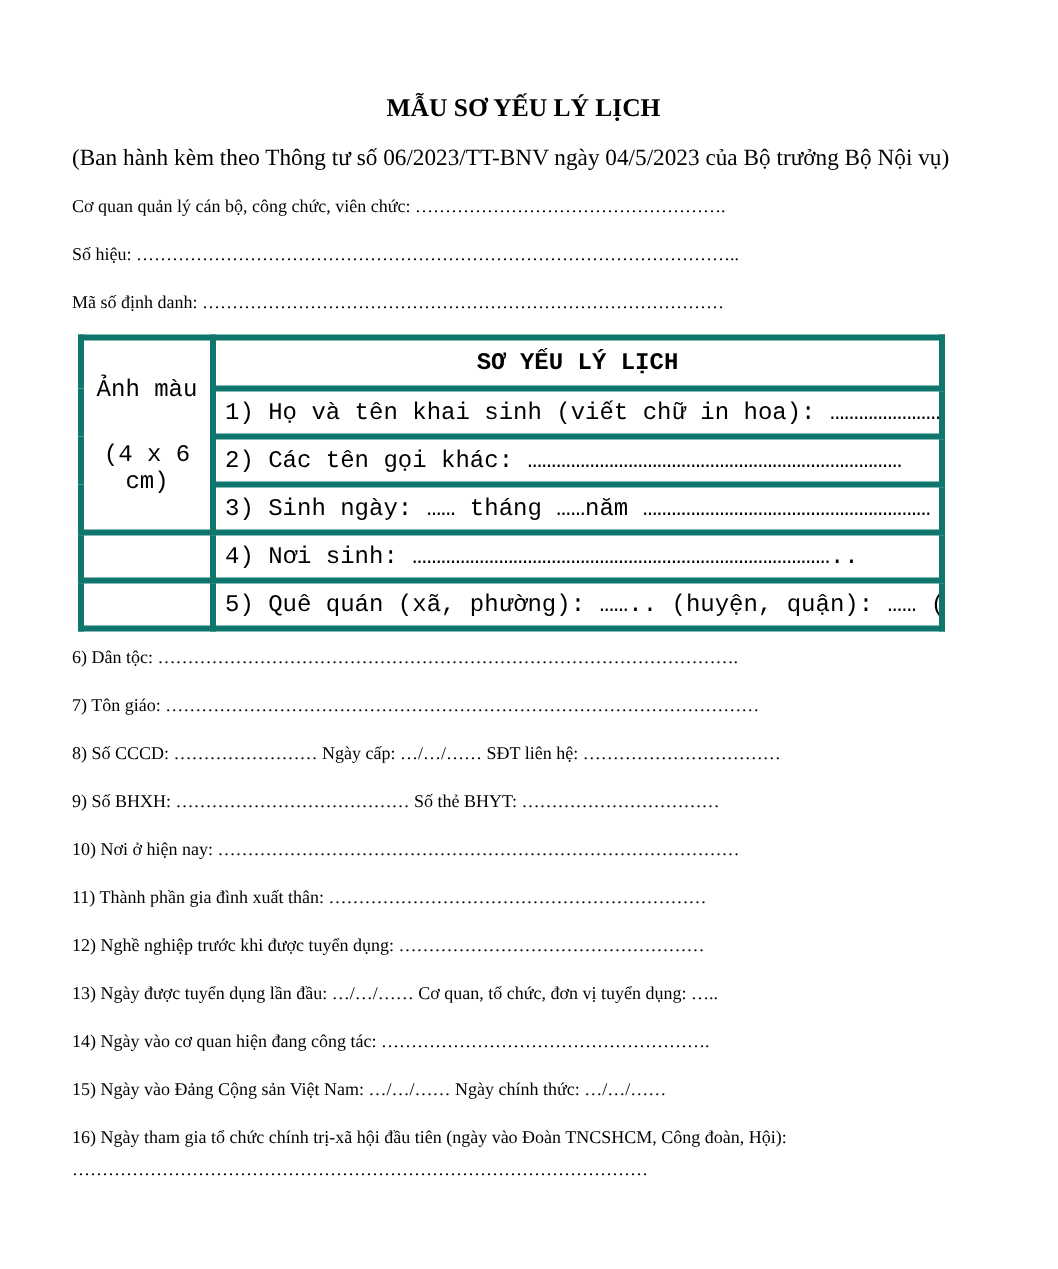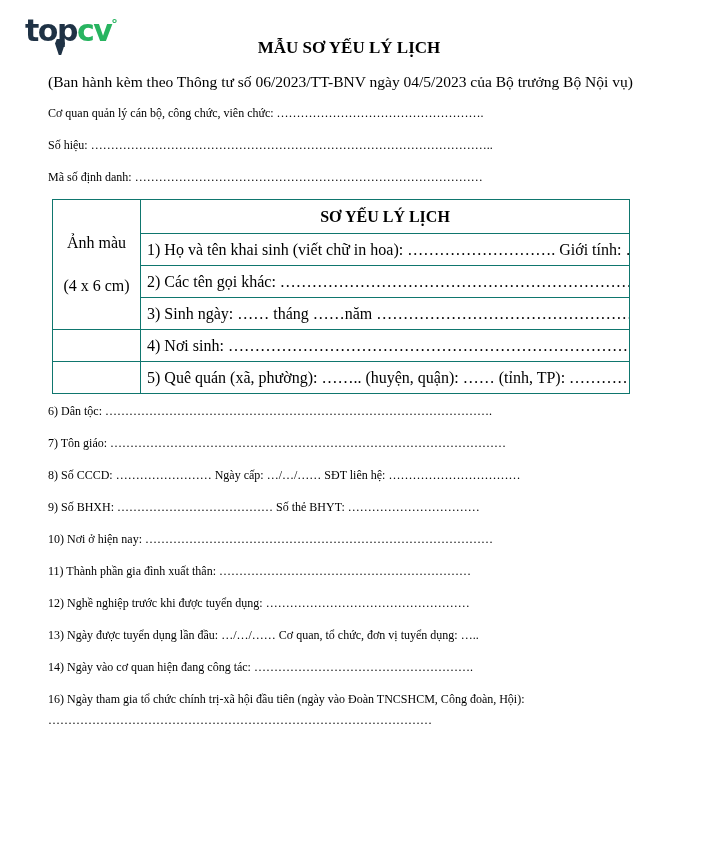--- a/index.html
+++ b/index.html
@@ -36,21 +36,21 @@
   .logo .lg-tie {
     position: absolute;
     left: 30px;
     top: 23px;
     width: 10px;
     height: 16px;
     background: #1f3245;
     clip-path: polygon(18% 0%, 82% 0%, 100% 28%, 62% 100%, 38% 100%, 0% 28%);
   }
   
-  .content { padding: 38px 55px 0 48px; }
+  .content { padding: 62px 55px 0 48px; }
   .doc-title {
     text-align: center;
     font-weight: bold;
     font-size: 17px;
     line-height: 20px;
     margin-bottom: 13px;
   }
   .doc-subtitle {
     font-size: 15.5px;
     line-height: 21px;
@@ -67,23 +67,24 @@
   }
   .field.wrap { white-space: normal; overflow: visible; }
   
   table.cv {
     border-collapse: collapse;
     table-layout: fixed;
     width: 578px;
     margin: 1px 0 7px 4px;
   }
   table.cv td, table.cv th {
-    border: 1px solid #0f766e;
+    border: 4px solid #0f766e;
     font-size: 16px;
     vertical-align: middle;
+    font-family: Liberation Mono, monospace;
   }
   table.cv th.tbl-head {
     height: 34px;
     font-weight: bold;
     text-align: center;
   }
   table.cv td.cell {
     height: 32px;
     padding: 0 4px 0 6px;
     white-space: nowrap;
@@ -97,24 +98,20 @@
     justify-content: center;
     gap: 25px;
     height: 100%;
   }
 </style>
 </head>
 <body>
 
 <div class="page">
 
-  <div class="logo">
-    <span class="lg-dark">top</span><span class="lg-green">cv</span><span class="lg-green lg-tm">°</span>
-    <span class="lg-tie"></span>
-  </div>
 
   <div class="content">
 
     <div class="doc-title">MẪU SƠ YẾU LÝ LỊCH</div>
     <div class="doc-subtitle">(Ban hành kèm theo Thông tư số 06/2023/TT-BNV ngày 04/5/2023 của Bộ trưởng Bộ Nội vụ)</div>
 
     <p class="field">Cơ quan quản lý cán bộ, công chức, viên chức: …………………………………………….</p>
     <p class="field">Số hiệu: ………………………………………………………………………………………..</p>
     <p class="field">Mã số định danh: ……………………………………………………………………………</p>
 
@@ -151,16 +148,17 @@
 
     <p class="field">6) Dân tộc: …………………………………………………………………………………….</p>
     <p class="field">7) Tôn giáo: ………………………………………………………………………………………</p>
     <p class="field">8) Số CCCD: …………………… Ngày cấp: …/…/…… SĐT liên hệ: ……………………………</p>
     <p class="field">9) Số BHXH: ………………………………… Số thẻ BHYT: ……………………………</p>
     <p class="field">10) Nơi ở hiện nay: ……………………………………………………………………………</p>
     <p class="field">11) Thành phần gia đình xuất thân: ………………………………………………………</p>
     <p class="field">12) Nghề nghiệp trước khi được tuyển dụng: ……………………………………………</p>
     <p class="field">13) Ngày được tuyển dụng lần đầu: …/…/…… Cơ quan, tổ chức, đơn vị tuyển dụng: …..</p>
     <p class="field">14) Ngày vào cơ quan hiện đang công tác: ……………………………………………….</p>
+    <p class="field">15) Ngày vào Đảng Cộng sản Việt Nam: …/…/…… Ngày chính thức: …/…/……</p>
     <p class="field wrap">16) Ngày tham gia tổ chức chính trị-xã hội đầu tiên (ngày vào Đoàn TNCSHCM, Công đoàn, Hội): ……………………………………………………………………………………</p>
 
   </div>
 </div>
 
 </body></html>

